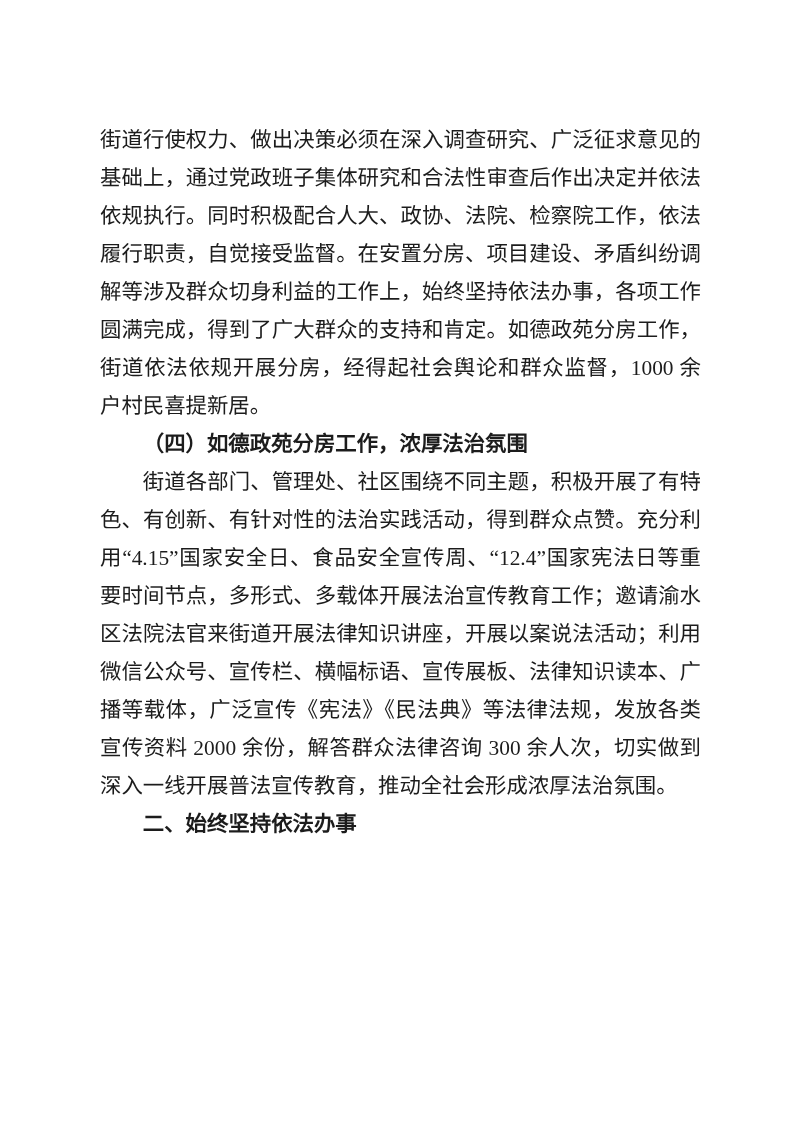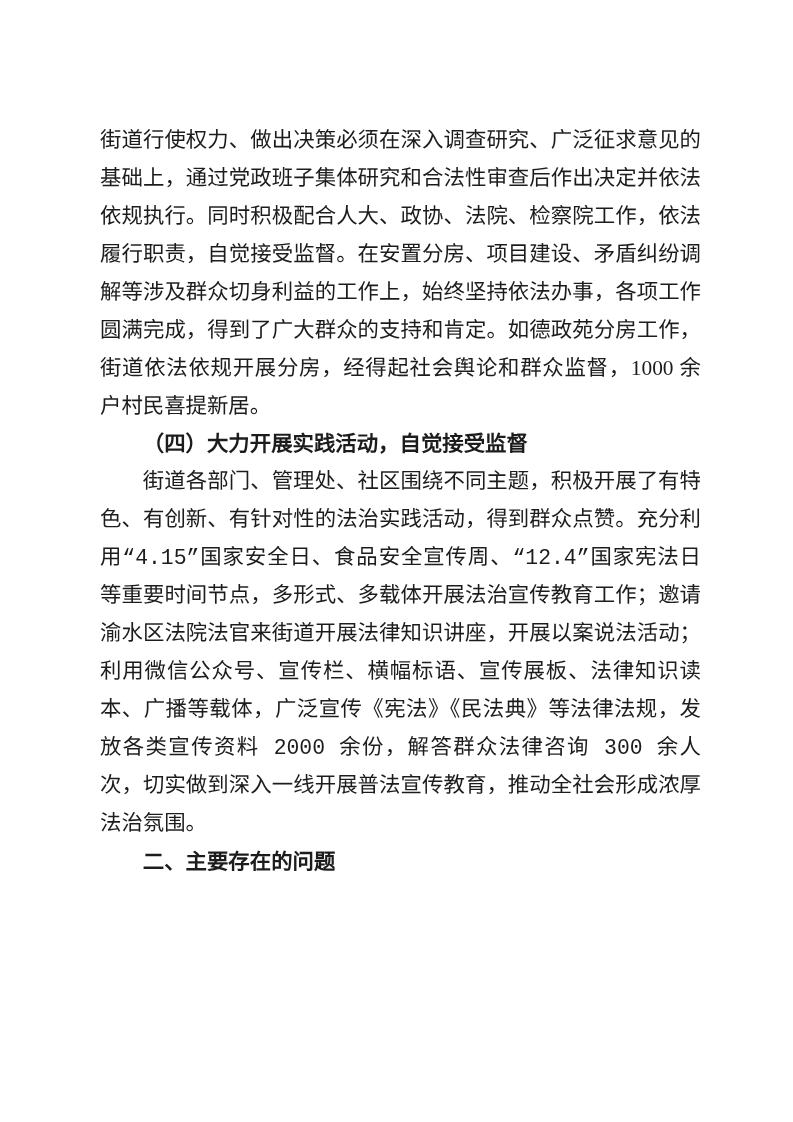--- a/index.html
+++ b/index.html
@@ -34,21 +34,20 @@
     margin: 0;
     padding: 0;
     font-size: 21.4px;
     line-height: 38px;
   }
   .para {
     font-weight: normal;
   }
   .indent-2 {
     text-indent: 2em;
-    font-family: Liberation Mono, monospace;
   }
   .no-indent {
     text-indent: 0;
   }
   
   .heading-sub {
     font-family: "Liberation Serif", "DejaVu Serif", serif;
     font-weight: bold;
     text-indent: 2em;
   }
@@ -63,21 +62,21 @@
   }
 </style>
 </head>
 <body>
 
 <div class="page">
   <div class="content">
 
     <p class="para no-indent">街道行使权力、做出决策必须在深入调查研究、广泛征求意见的基础上，通过党政班子集体研究和合法性审查后作出决定并依法依规执行。同时积极配合人大、政协、法院、检察院工作，依法履行职责，自觉接受监督。在安置分房、项目建设、矛盾纠纷调解等涉及群众切身利益的工作上，始终坚持依法办事，各项工作圆满完成，得到了广大群众的支持和肯定。如德政苑分房工作，街道依法依规开展分房，经得起社会舆论和群众监督，1000 余户村民喜提新居。</p>
 
-    <h3 class="heading-sub">（四）大力开展实践活动，自觉接受监督</h3>
+    <h3 class="heading-sub">（四）如德政苑分房工作，浓厚法治氛围</h3>
 
     <p class="para indent-2">街道各部门、管理处、社区围绕不同主题，积极开展了有特色、有创新、有针对性的法治实践活动，得到群众点赞。充分利用“4.15”国家安全日、食品安全宣传周、“12.4”国家宪法日等重要时间节点，多形式、多载体开展法治宣传教育工作；邀请渝水区法院法官来街道开展法律知识讲座，开展以案说法活动；利用微信公众号、宣传栏、横幅标语、宣传展板、法律知识读本、广播等载体，广泛宣传《宪法》《民法典》等法律法规，发放各类宣传资料 2000 余份，解答群众法律咨询 300 余人次，切实做到深入一线开展普法宣传教育，推动全社会形成浓厚法治氛围。</p>
 
-    <h2 class="heading-chapter">二、主要存在的问题</h2>
+    <h2 class="heading-chapter">二、始终坚持依法办事</h2>
 
 
   </div>
 </div>
 
 </body></html>

